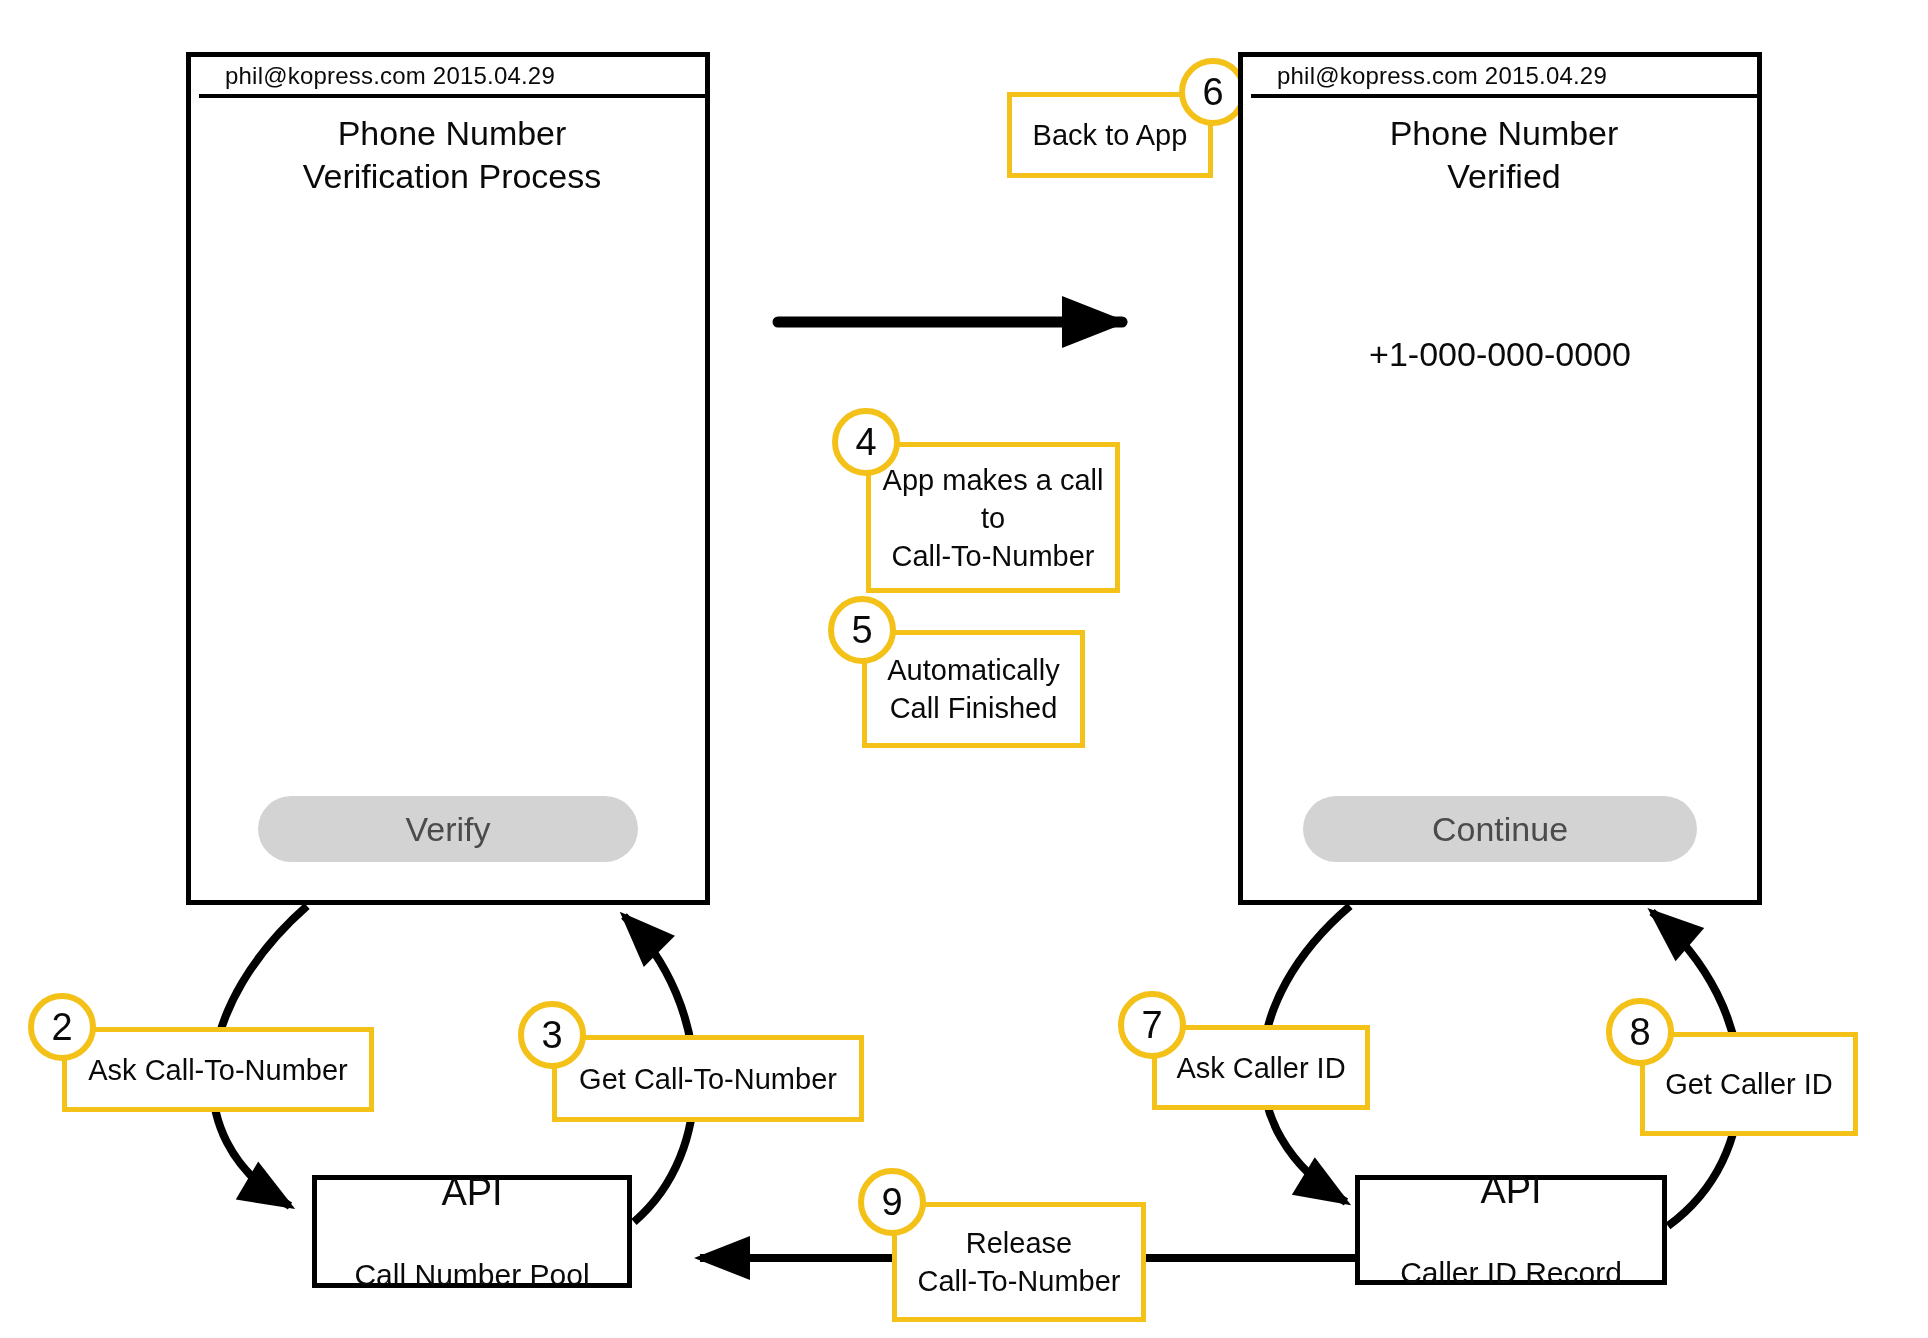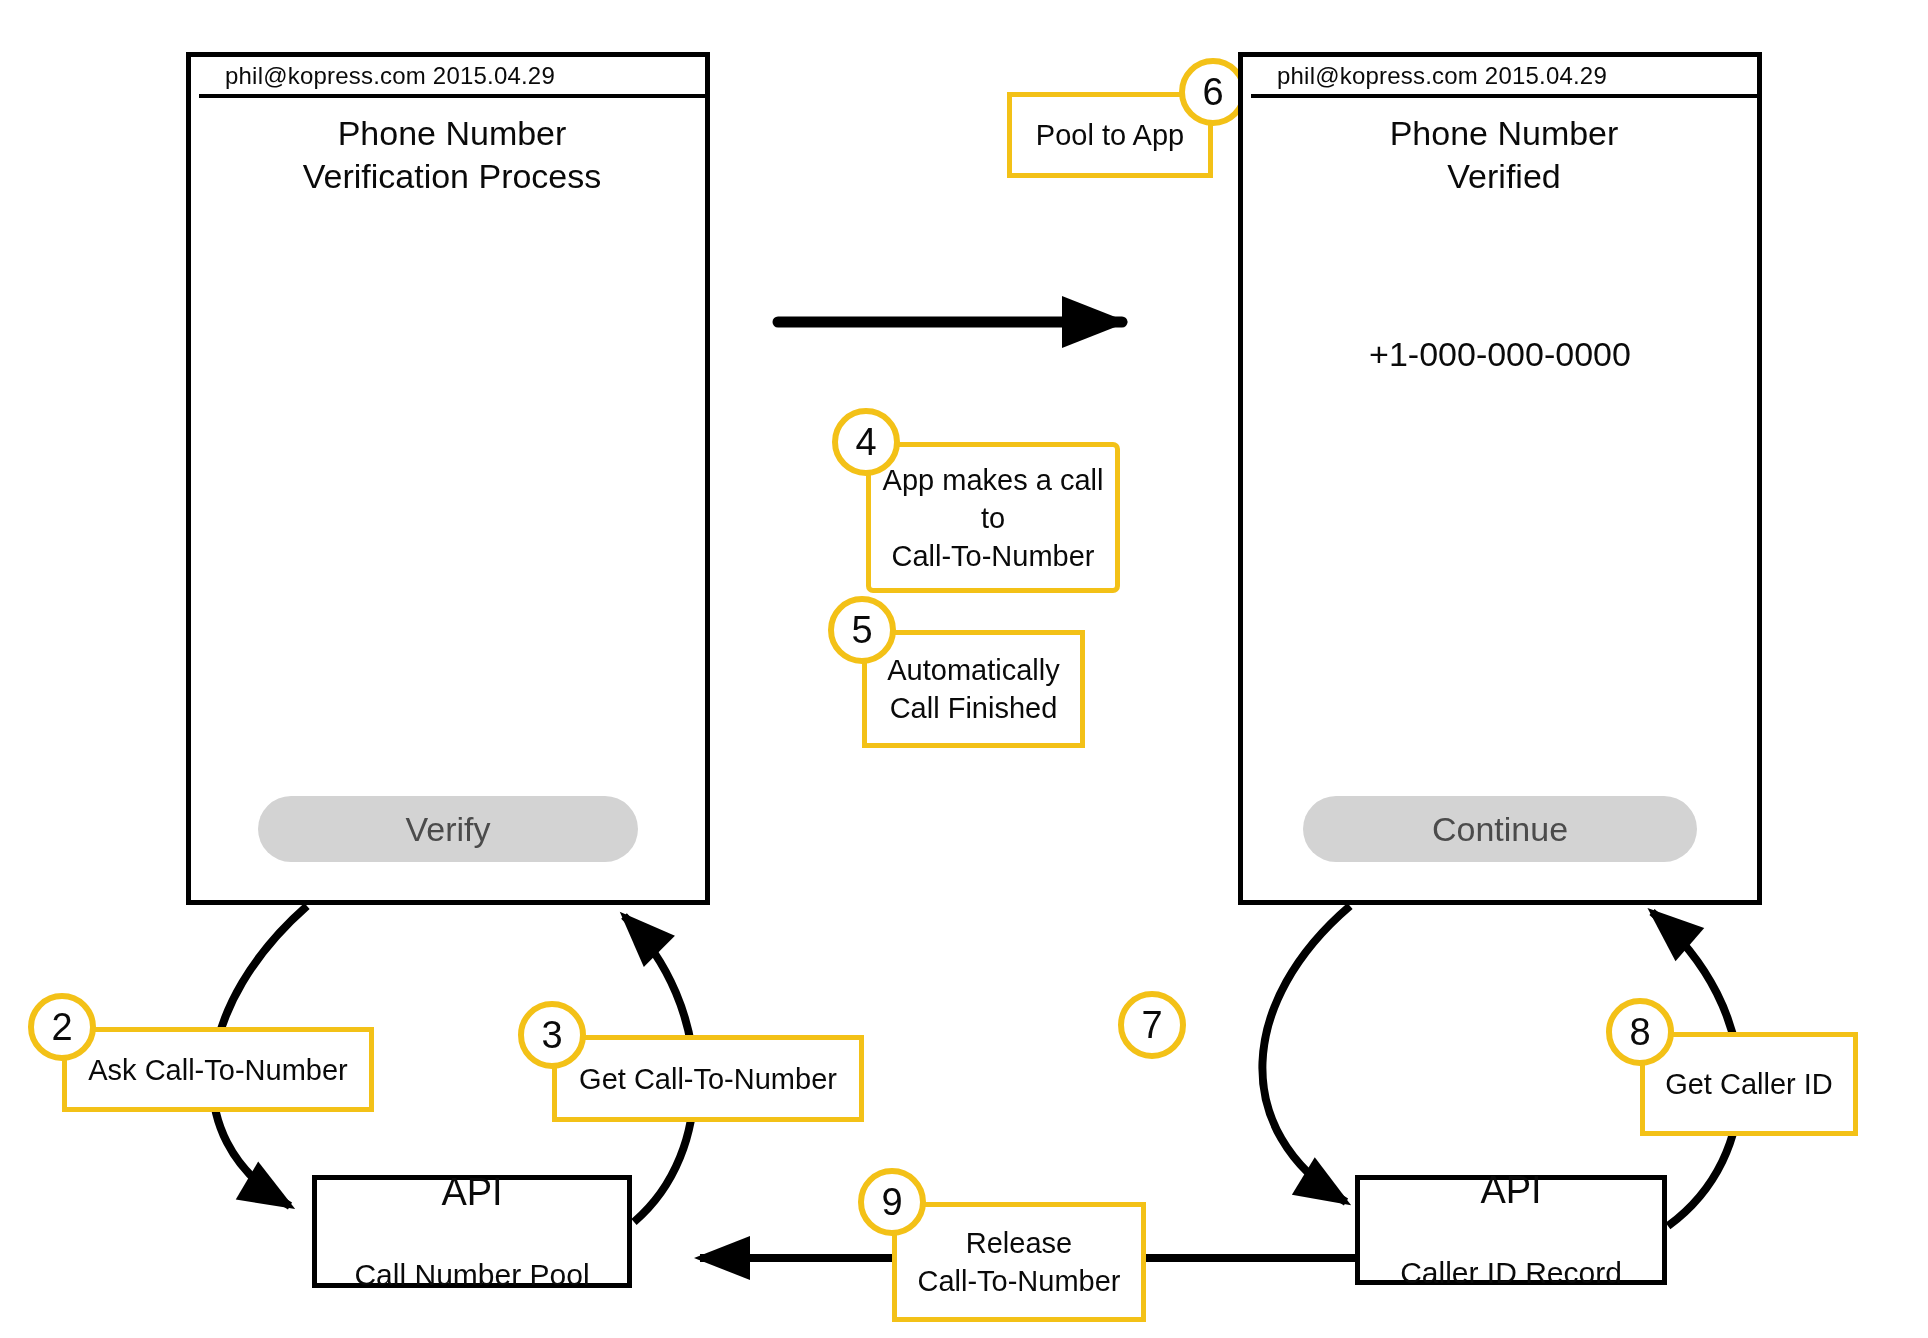--- a/index.html
+++ b/index.html
@@ -29,21 +29,21 @@
   .api-box{position:absolute;border:5px solid var(--black);background:#ffffff;box-sizing:border-box;display:flex;flex-direction:column;align-items:center;justify-content:center;z-index:5;gap:32px;}
   .api-left{left:312px;top:1175px;width:320px;height:113px;}
   .api-right{left:1355px;top:1175px;width:312px;height:110px;}
   .api-title{font-size:38px;line-height:42px;}
   .api-subtitle{font-size:30px;line-height:36px;margin-top:12px;}
 
   
   .ann{position:absolute;border:5px solid var(--yellow);background:#ffffff;box-sizing:border-box;display:flex;flex-direction:column;align-items:center;justify-content:center;text-align:center;font-size:29px;line-height:38px;z-index:2;}
   .ann-2{left:62px;top:1027px;width:312px;height:85px;}
   .ann-3{left:552px;top:1035px;width:312px;height:87px;}
-  .ann-4{left:866px;top:442px;width:254px;height:151px;border-radius:7px;}
+  .ann-4{left:866px;top:442px;width:254px;height:151px;}
   .ann-5{left:862px;top:630px;width:223px;height:118px;}
   .ann-6{left:1007px;top:92px;width:206px;height:86px;}
   .ann-7{left:1152px;top:1025px;width:218px;height:85px;}
   .ann-8{left:1640px;top:1032px;width:218px;height:104px;}
   .ann-9{left:892px;top:1202px;width:254px;height:120px;}
 
   
   .badge{position:absolute;width:56px;height:56px;border:6px solid var(--yellow);border-radius:50%;background:#ffffff;display:flex;align-items:center;justify-content:center;font-size:38px;color:#0a0a0a;z-index:3;}
   .badge-2{left:28px;top:993px;}
   .badge-3{left:518px;top:1001px;}
@@ -91,21 +91,24 @@
   <div class="ann ann-4">
     <div>App makes a call</div>
     <div>to</div>
     <div>Call-To-Number</div>
   </div>
   <div class="ann ann-5">
     <div>Automatically</div>
     <div>Call Finished</div>
   </div>
   <div class="ann ann-6">
-    <div>Pool to App</div>
+    <div>Back to App</div>
+  </div>
+  <div class="ann ann-7">
+    <div>Ask Caller ID</div>
   </div>
   <div class="ann ann-8">
     <div>Get Caller ID</div>
   </div>
   <div class="ann ann-9">
     <div>Release</div>
     <div>Call-To-Number</div>
   </div>
 
   <div class="badge badge-2">2</div>

